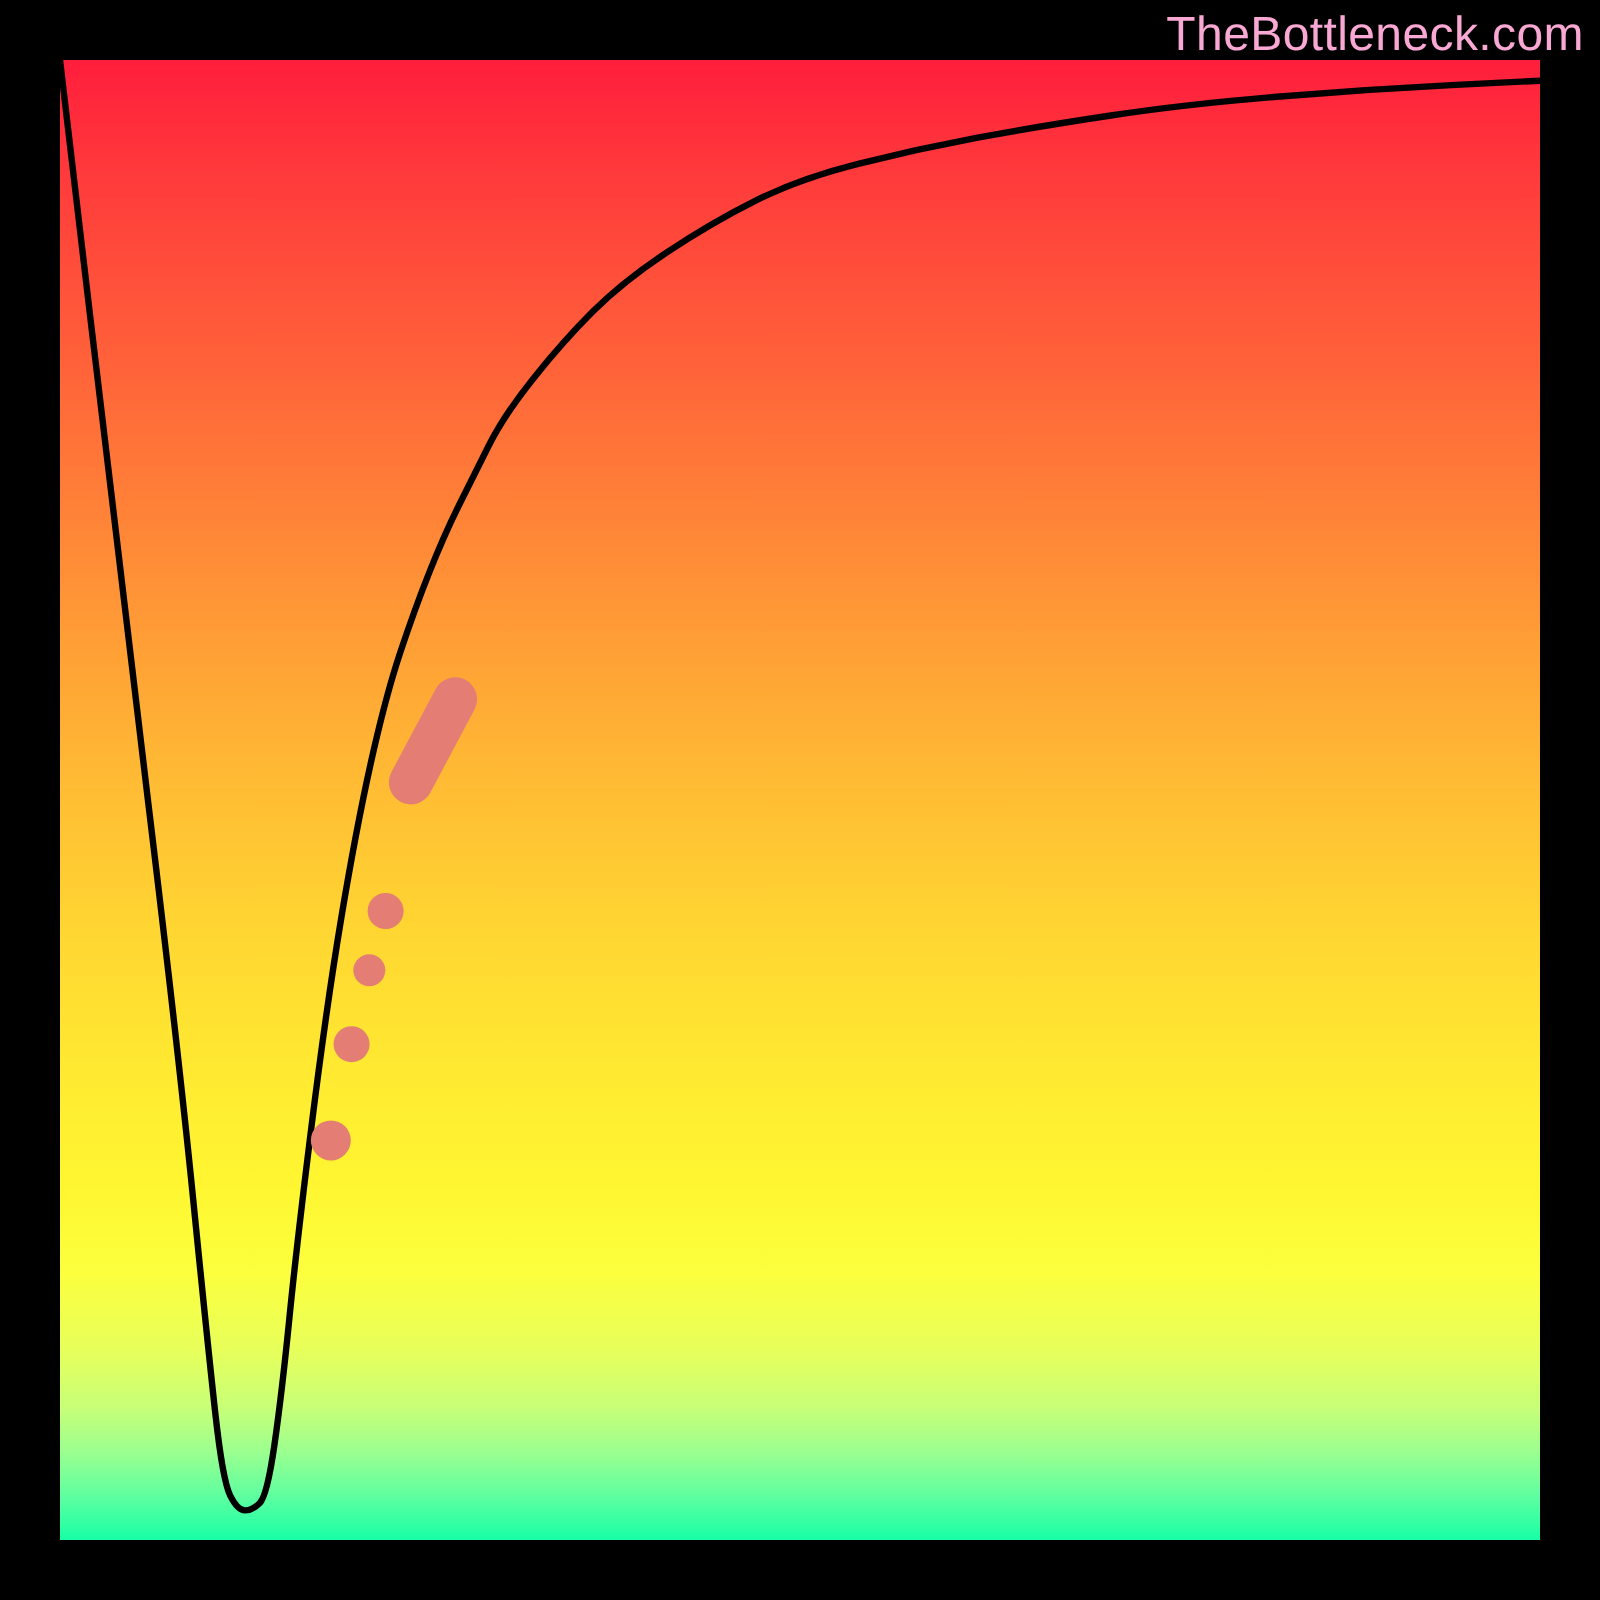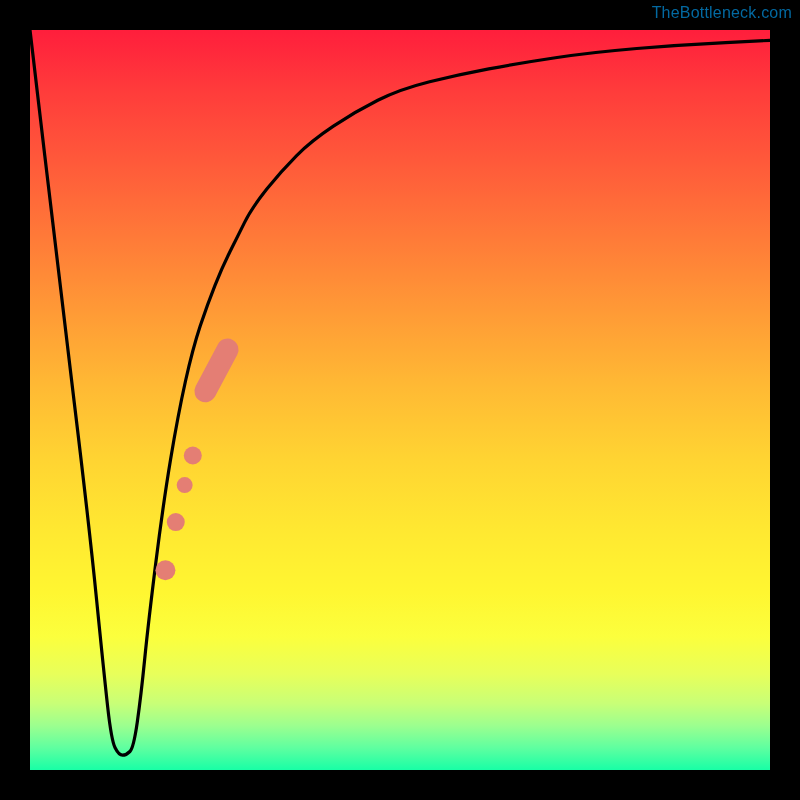--- a/index.html
+++ b/index.html
@@ -39,22 +39,22 @@
       #c8ff77 91%,
       #9cff8f 94%,
       #5fffa0 97%,
       #18ffa6 100%
     );
   }
   .watermark {
     position: absolute;
     top: 4px;
     right: 8px;
-    color: #0369a1;
-    font-size: 16px;
+    color: #f9a8d4;
+    font-size: 24px;
     font-weight: 500;
     letter-spacing: 0.2px;
     user-select: none;
   }
   svg.curve {
     position: absolute;
     left: 0;
     top: 0;
   }
 </style>

